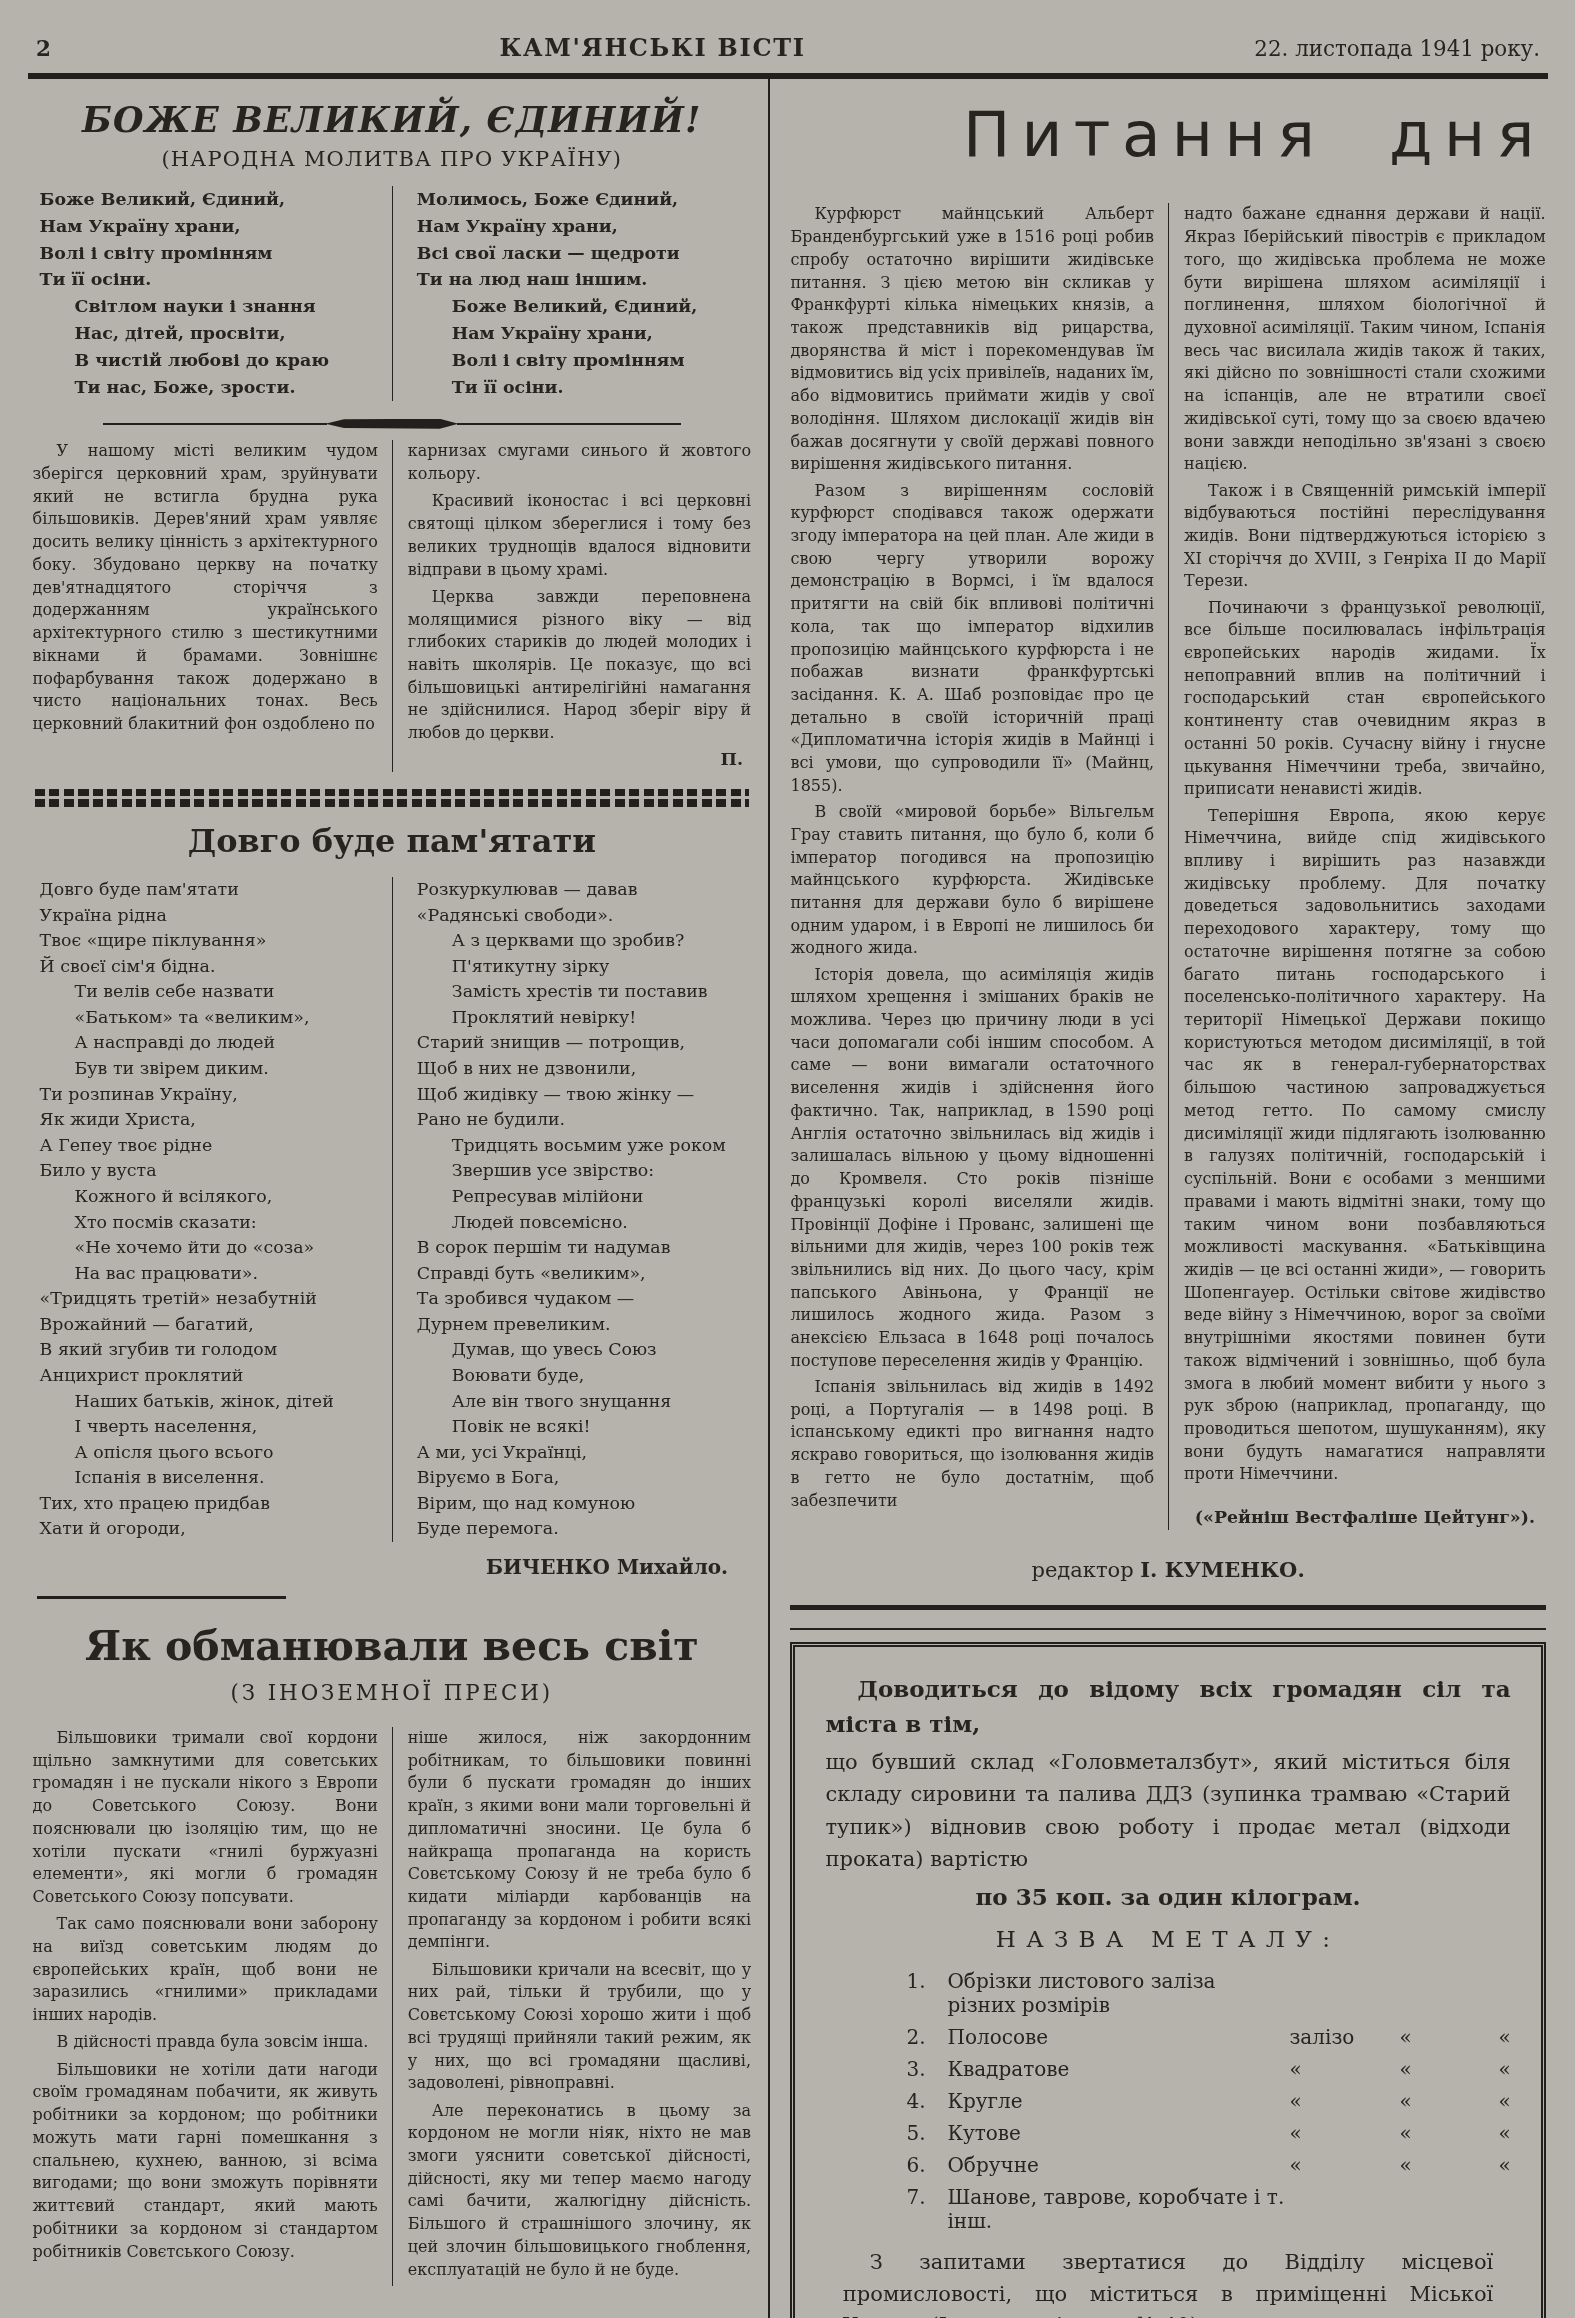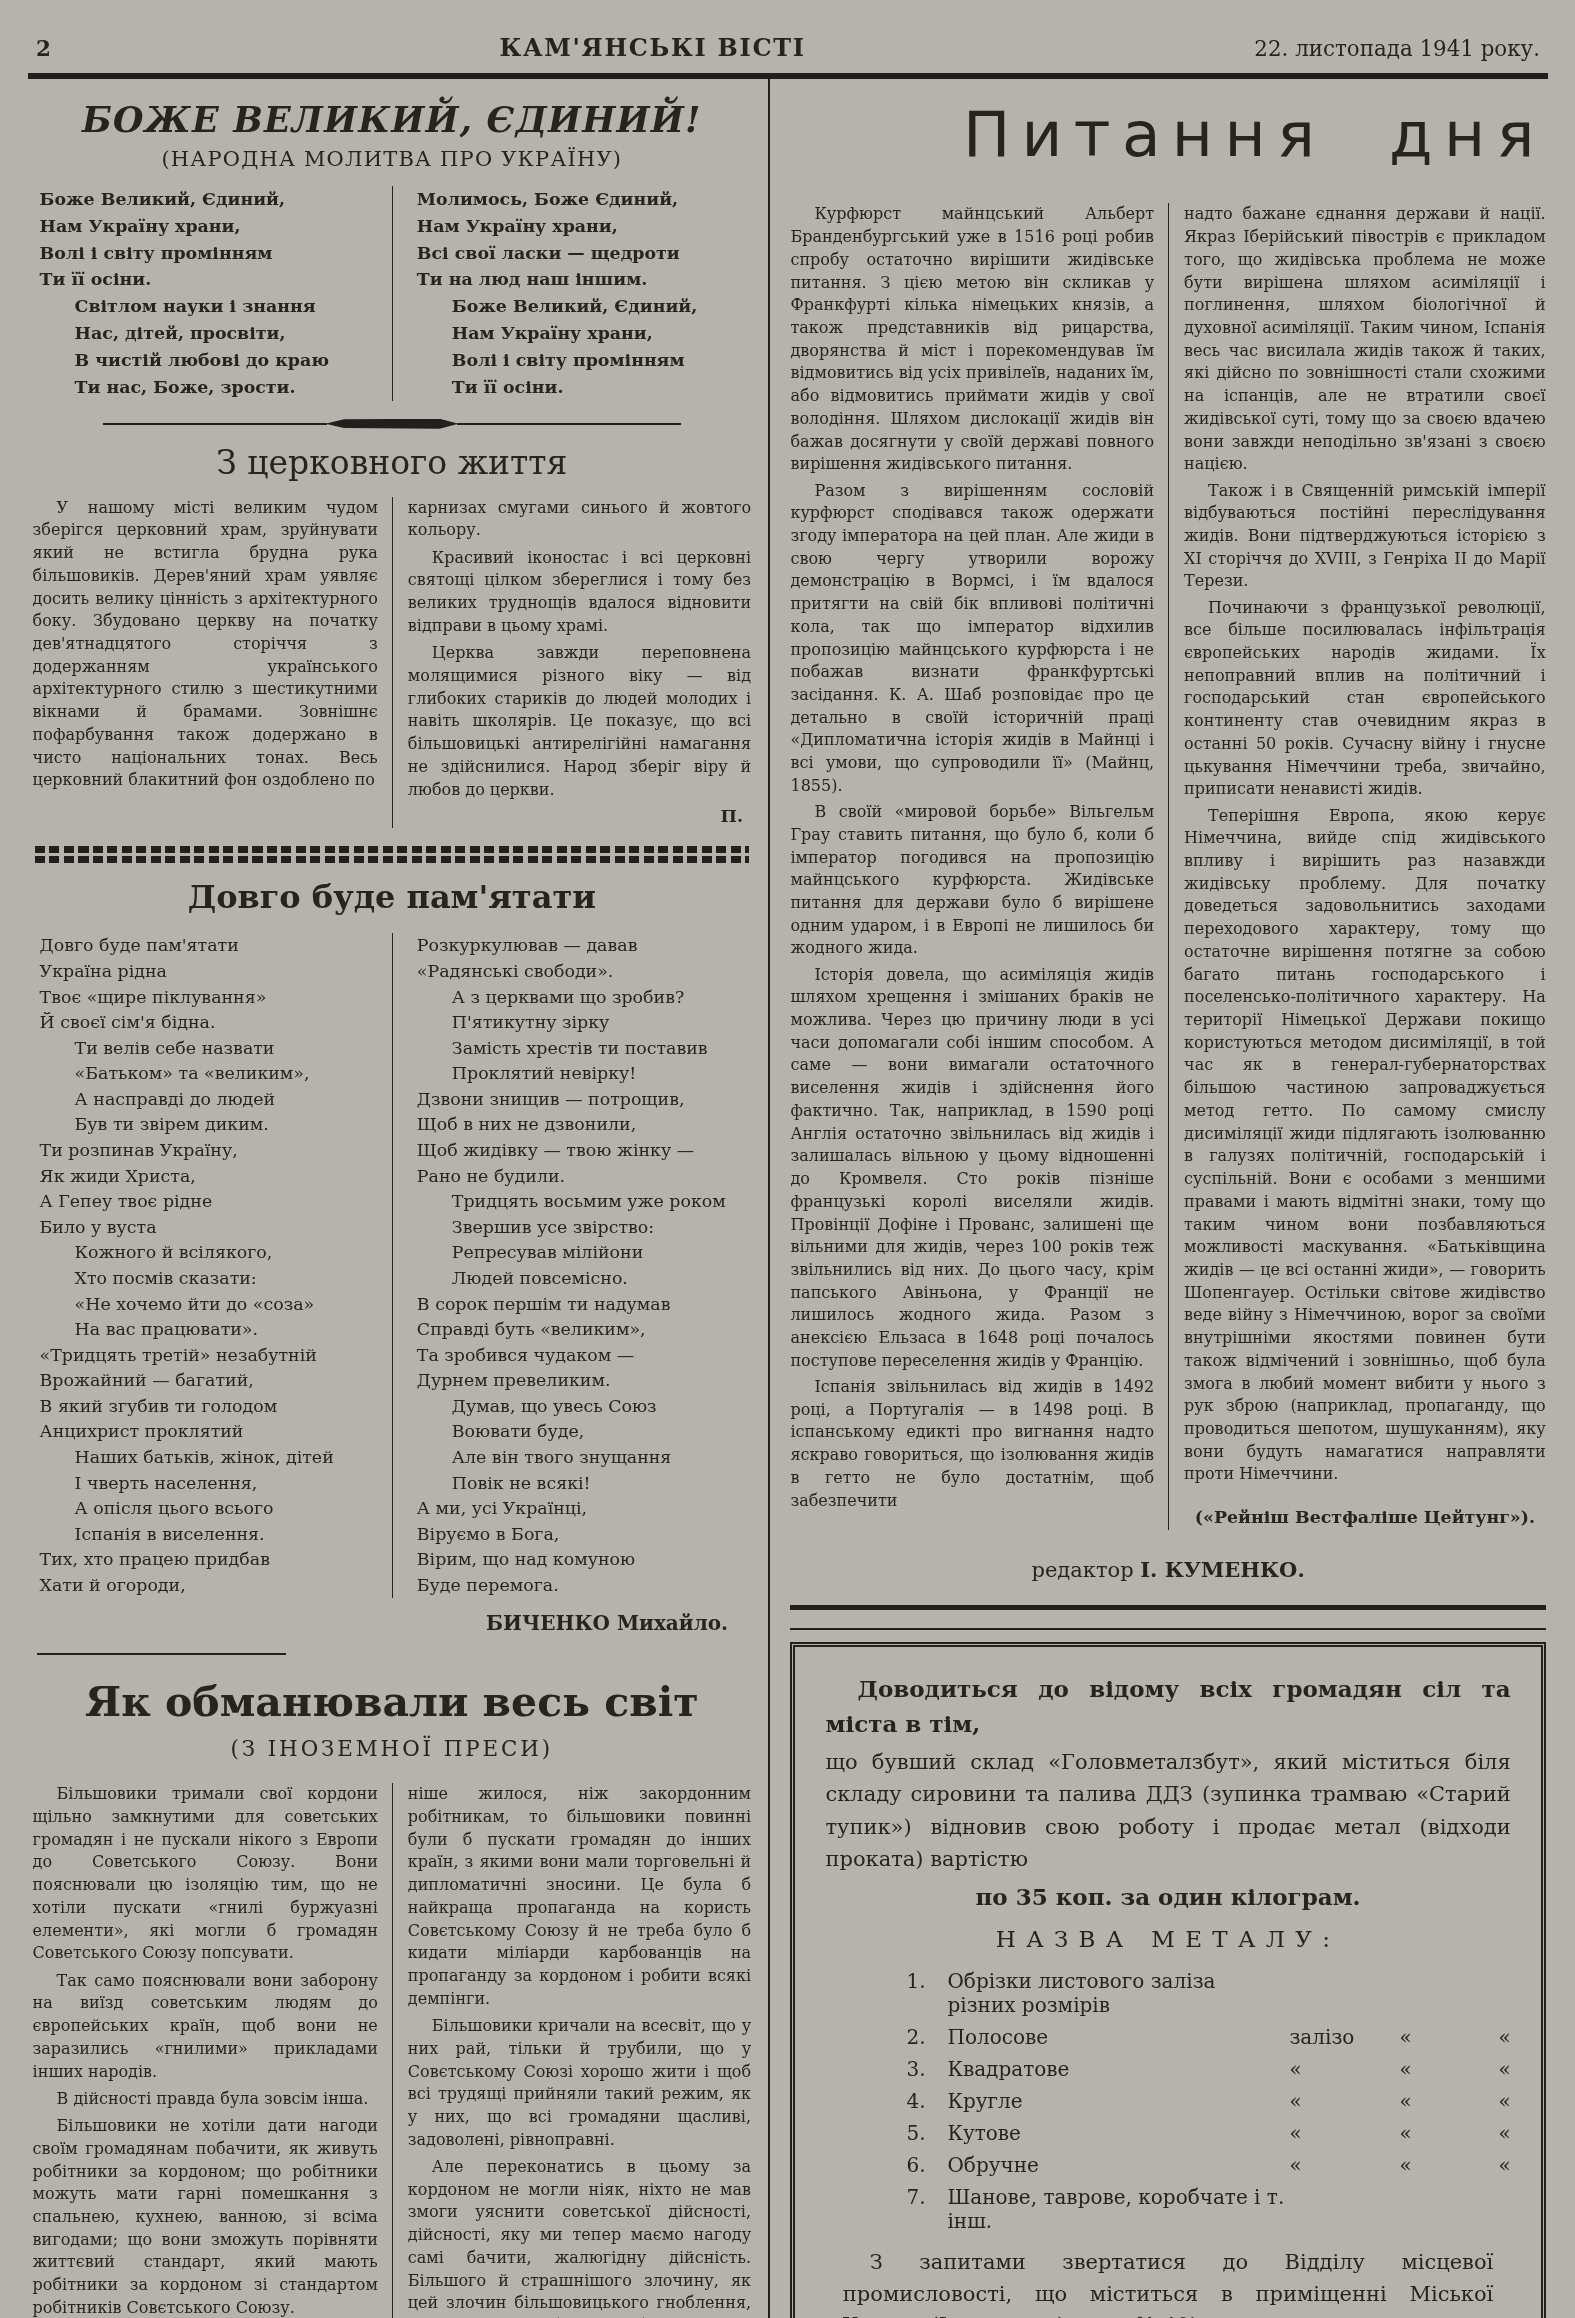--- a/index.html
+++ b/index.html
@@ -119,21 +119,20 @@
         </div>
       </div>
 
       <div class="diamond-div">
         <div class="ln"></div>
         <div class="di"></div>
         <div class="ln"></div>
       </div>
 
       <div>
-        <div class="church-title">З церковного життя</div>
         <div class="cols">
           <div class="ccol">
               <p class="para">У нашому місті великим чудом зберігся церковний храм, зруйнувати який не встигла брудна рука більшовиків. Дерев'яний храм уявляє досить велику цінність з архітектурного боку. Збудовано церкву на початку дев'ятнадцятого сторіччя з додержанням українського архітектурного стилю з шестикутними вікнами й брамами. Зовнішнє пофарбування також додержано в чисто національних тонах. Весь церковний блакитний фон оздоблено по</p>
             </div>
           <div class="ccol cont">
             <div class="cont">
                 <p class="para">карнизах смугами синього й жовтого кольору.</p>
                 <p class="para">Красивий іконостас і всі церковні святощі цілком збереглися і тому без великих труднощів вдалося відновити відправи в цьому храмі.</p>
                 <p class="para">Церква завжди переповнена молящимися різного віку — від глибоких стариків до людей молодих і навіть школярів. Це показує, що всі більшовицькі антирелігійні намагання не здійснилися. Народ зберіг віру й любов до церкви.</p>
               </div>
@@ -175,21 +174,21 @@
               <div class="pl">Тих, хто працею придбав</div>
               <div class="pl">Хати й огороди,</div>
             </div>
           <div class="vcol">
               <div class="pl">Розкуркулював — давав</div>
               <div class="pl">«Радянські свободи».</div>
               <div class="pl ind">А з церквами що зробив?</div>
               <div class="pl ind">П'ятикутну зірку</div>
               <div class="pl ind">Замість хрестів ти поставив</div>
               <div class="pl ind">Проклятий невірку!</div>
-              <div class="pl">Дзвони знищив — потрощив,</div>
+              <div class="pl">Старий знищив — потрощив,</div>
               <div class="pl">Щоб в них не дзвонили,</div>
               <div class="pl">Щоб жидівку — твою жінку —</div>
               <div class="pl">Рано не будили.</div>
               <div class="pl ind">Тридцять восьмим уже роком</div>
               <div class="pl ind">Звершив усе звірство:</div>
               <div class="pl ind">Репресував мілійони</div>
               <div class="pl ind">Людей повсемісно.</div>
               <div class="pl">В сорок першім ти надумав</div>
               <div class="pl">Справді буть «великим»,</div>
               <div class="pl">Та зробився чудаком —</div>

